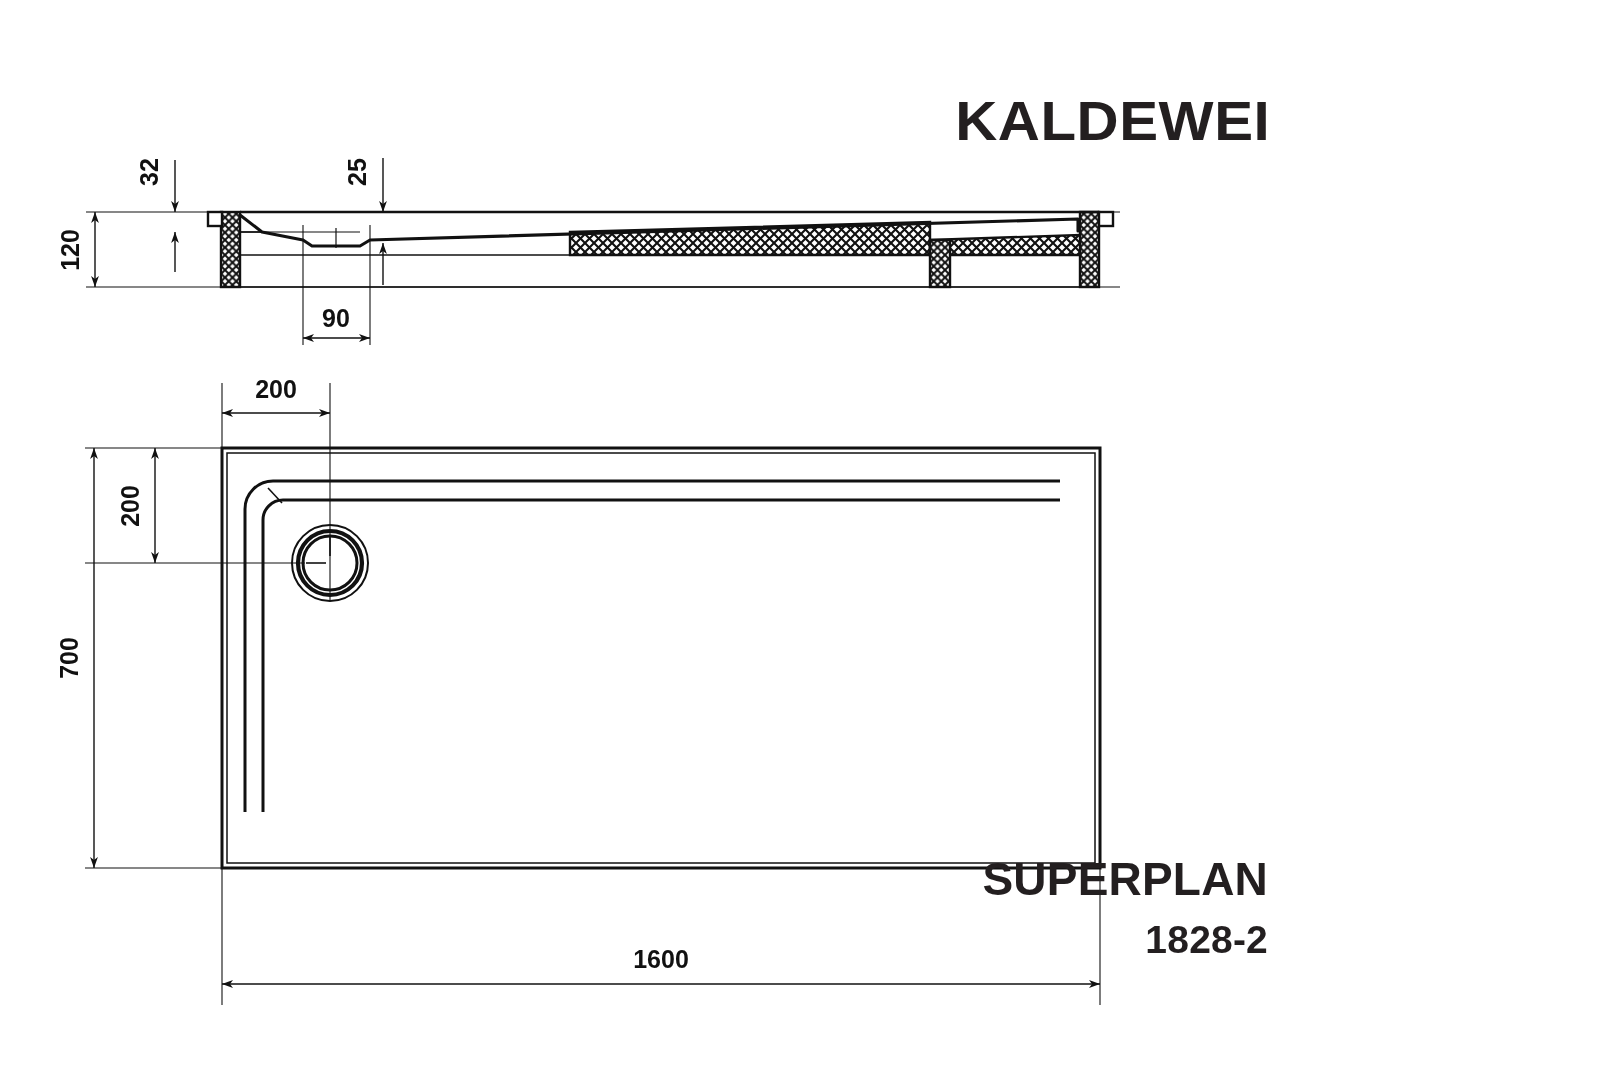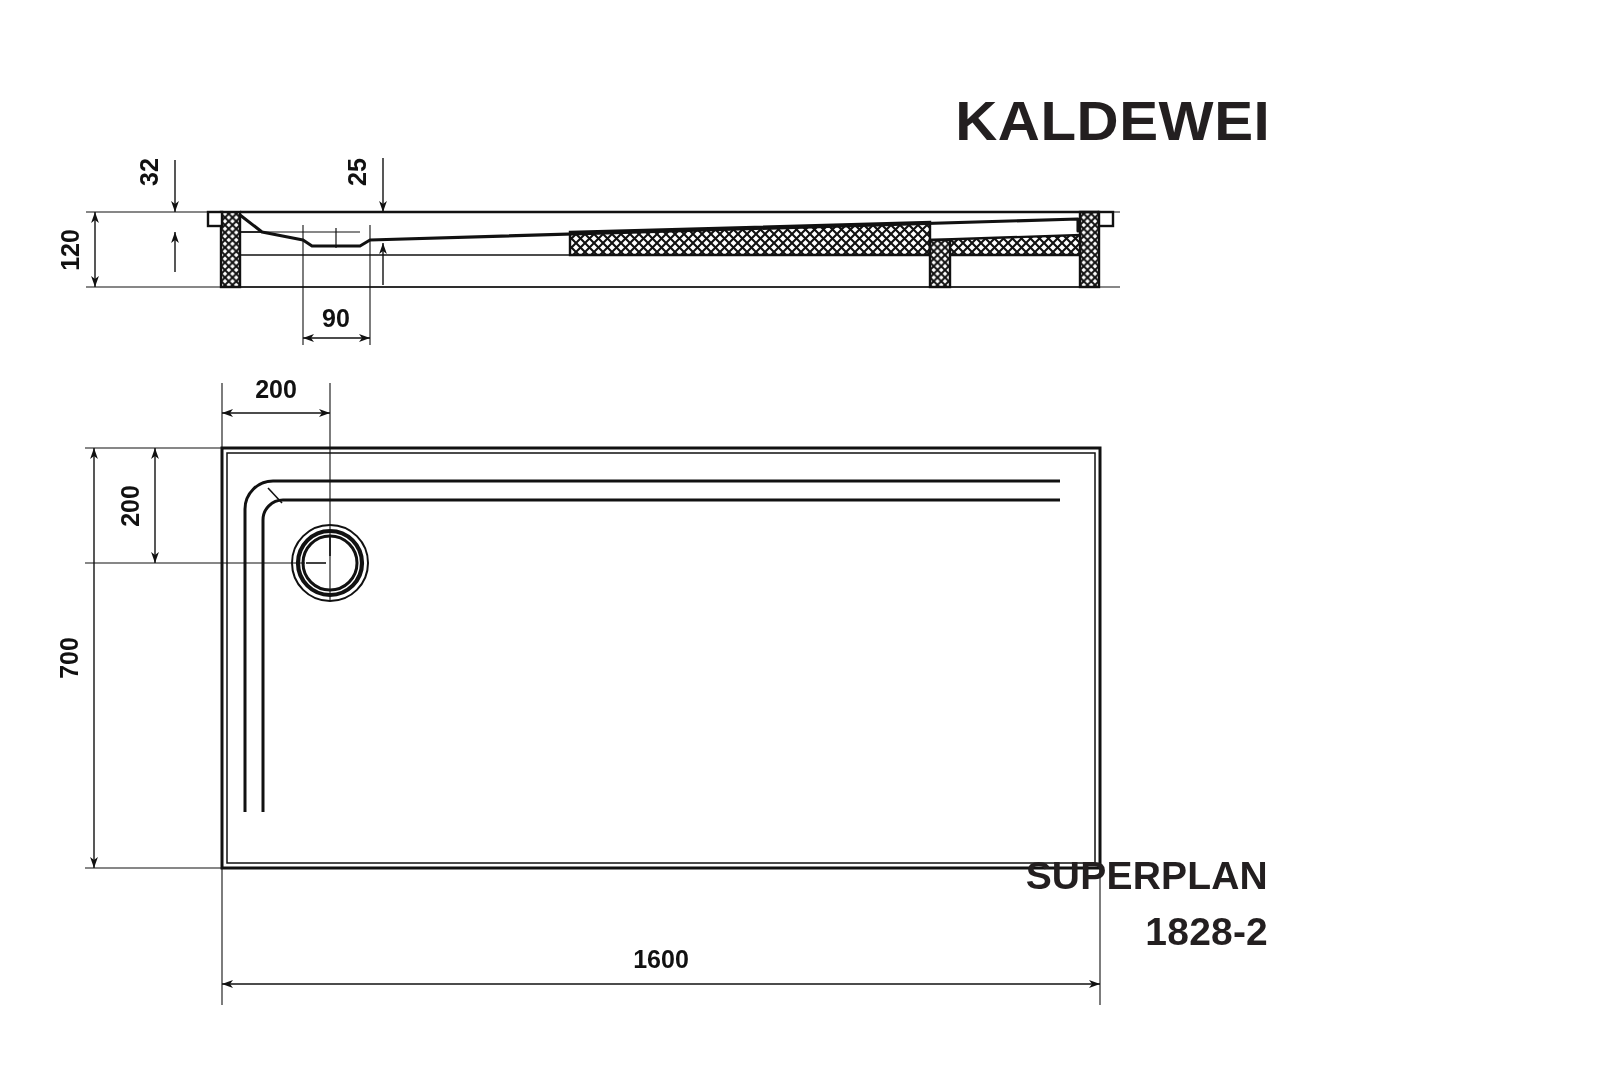--- a/index.html
+++ b/index.html
@@ -40,21 +40,21 @@
     position: absolute;
     right: 80px;
     top: 855px;
     text-align: right;
     line-height: 1.08;
     color: #231f20;
   }
   .model-name {
     font-family: "Liberation Sans", sans-serif;
     font-weight: 700;
-    font-size: 39px;
+    font-size: 46px;
     letter-spacing: 0.2px;
     white-space: nowrap;
   }
   .model-number {
     font-family: "Liberation Sans", sans-serif;
     font-weight: 700;
     font-size: 39px;
     letter-spacing: 0.2px;
     white-space: nowrap;
     margin-top: 14px;

